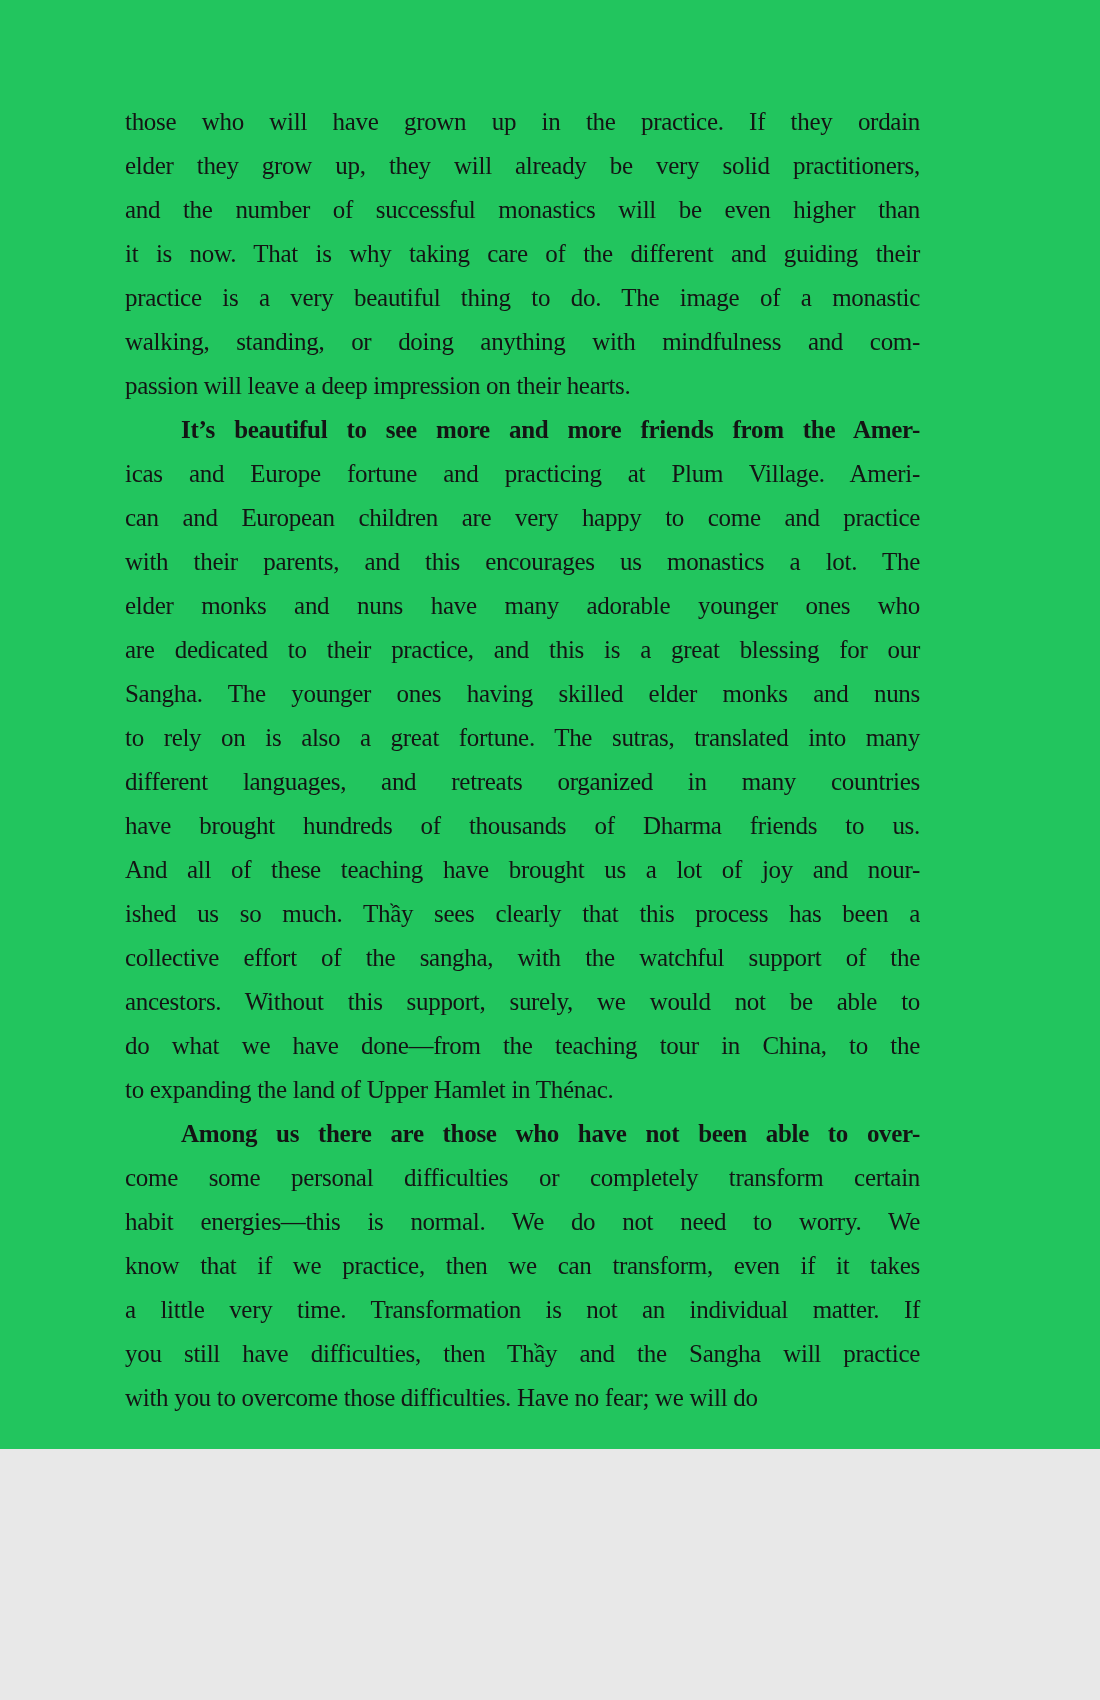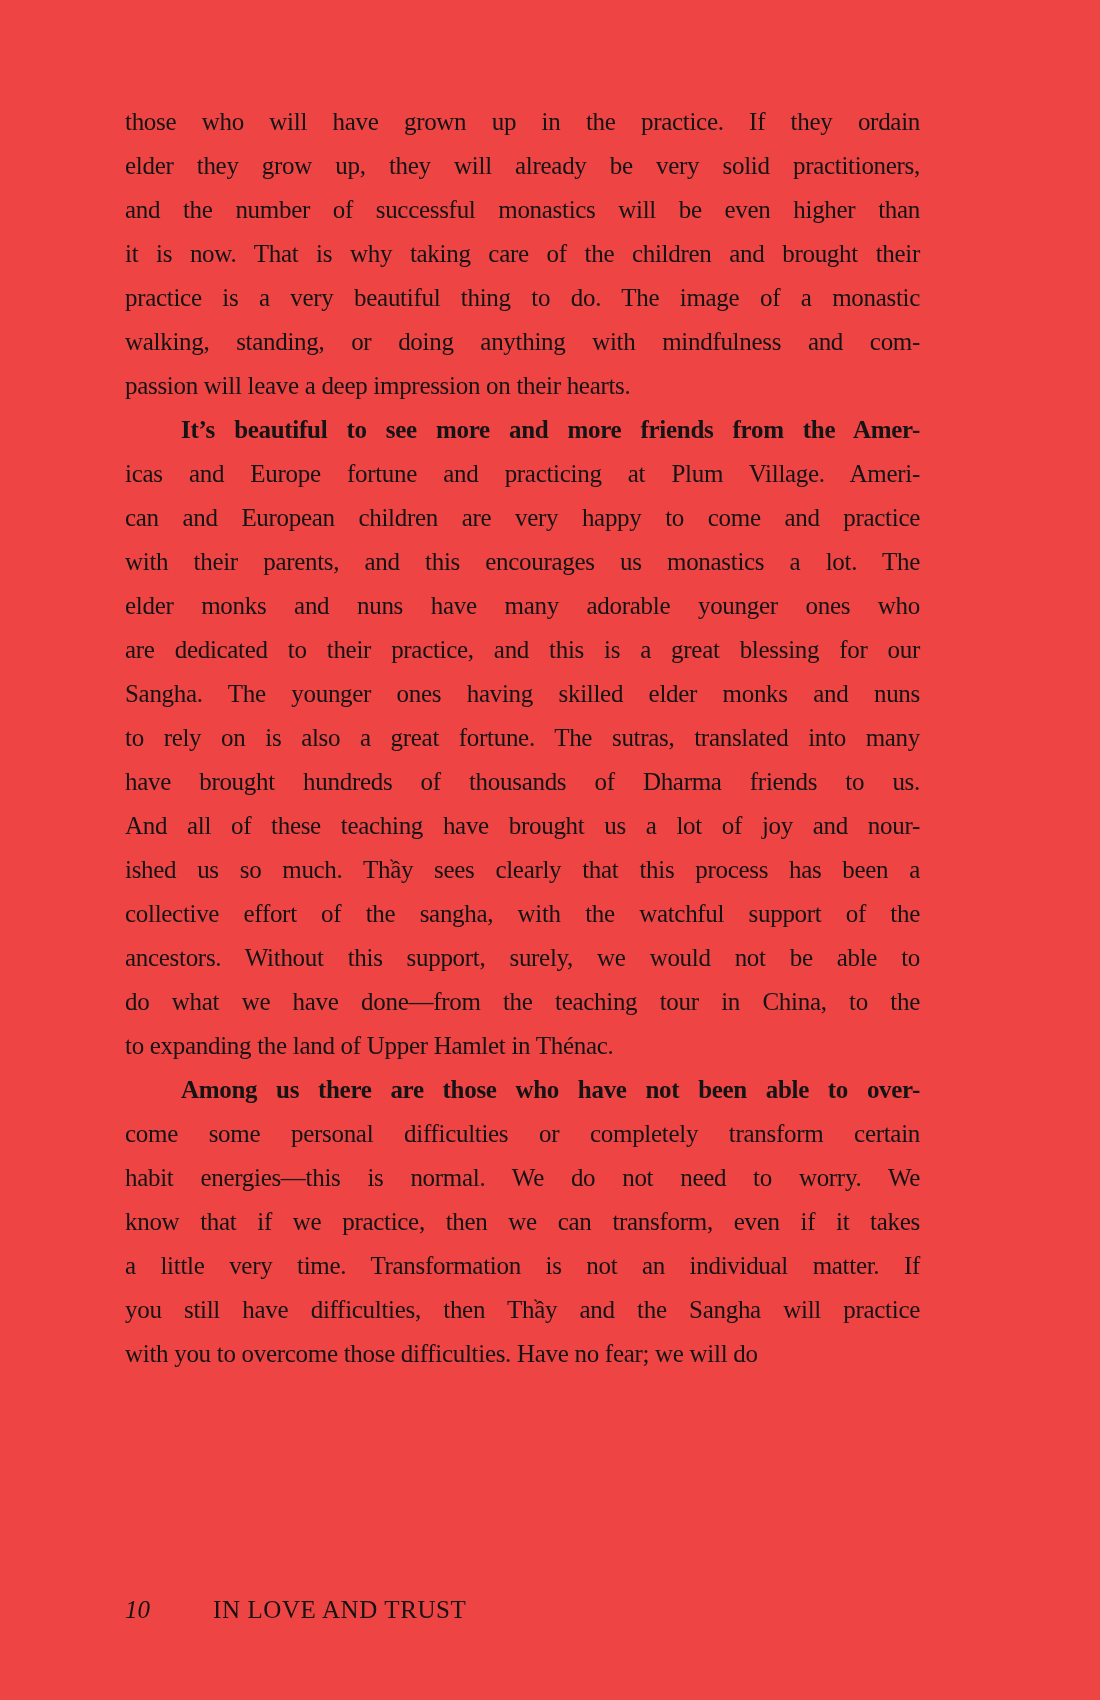--- a/index.html
+++ b/index.html
@@ -3,22 +3,22 @@
 <meta charset="utf-8">
 <style>
   html, body {
     margin: 0;
     padding: 0;
     background: #e8e8e8;
   }
   .page {
     position: relative;
     width: 1100px;
-    height: 1700px;
-    background: #ef4444;
+    height: 1449px;
+    background: #22c55e;
     color: #141414;
     font-family: "Liberation Serif", "DejaVu Serif", serif;
     overflow: hidden;
   }
   .text-block {
     position: absolute;
     left: 125px;
     top: 100px;
     width: 795px;
     font-size: 25px;
@@ -58,32 +58,33 @@
 </head>
 <body>
 
 <div class="page">
 
   <div class="text-block">
 
   <div class="line">those who will have grown up in the practice. If they ordain</div>
       <div class="line">elder they grow up, they will already be very solid practitioners,</div>
       <div class="line">and the number of successful monastics will be even higher than</div>
-      <div class="line">it is now. That is why taking care of the children and brought their</div>
+      <div class="line">it is now. That is why taking care of the different and guiding their</div>
       <div class="line">practice is a very beautiful thing to do. The image of a monastic</div>
       <div class="line">walking, standing, or doing anything with mindfulness and com-</div>
       <div class="line last">passion will leave a deep impression on their hearts.</div>
       <div class="line indent">It’s beautiful to see more and more friends from the Amer-</div>
       <div class="line">icas and Europe fortune and practicing at Plum Village. Ameri-</div>
       <div class="line">can and European children are very happy to come and practice</div>
       <div class="line">with their parents, and this encourages us monastics a lot. The</div>
       <div class="line">elder monks and nuns have many adorable younger ones who</div>
       <div class="line">are dedicated to their practice, and this is a great blessing for our</div>
       <div class="line">Sangha. The younger ones having skilled elder monks and nuns</div>
       <div class="line">to rely on is also a great fortune. The sutras, translated into many</div>
+      <div class="line">different languages, and retreats organized in many countries</div>
       <div class="line">have brought hundreds of thousands of Dharma friends to us.</div>
       <div class="line">And all of these teaching have brought us a lot of joy and nour-</div>
       <div class="line">ished us so much. Thầy sees clearly that this process has been a</div>
       <div class="line">collective effort of the sangha, with the watchful support of the</div>
       <div class="line">ancestors. Without this support, surely, we would not be able to</div>
       <div class="line">do what we have done—from the teaching tour in China, to the</div>
       <div class="line last">to expanding the land of Upper Hamlet in Thénac.</div>
       <div class="line indent">Among us there are those who have not been able to over-</div>
       <div class="line">come some personal difficulties or completely transform certain</div>
       <div class="line">habit energies—this is normal. We do not need to worry. We</div>

